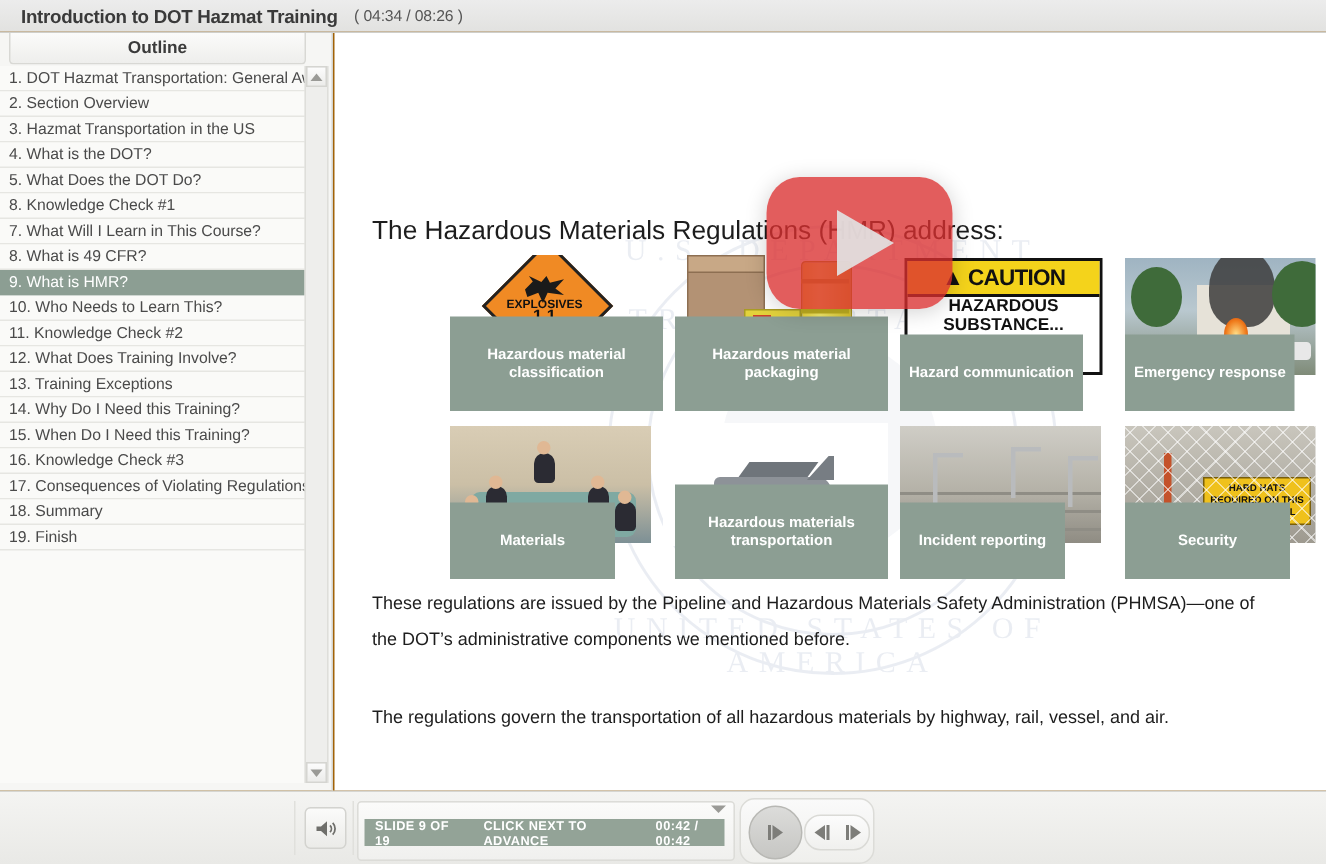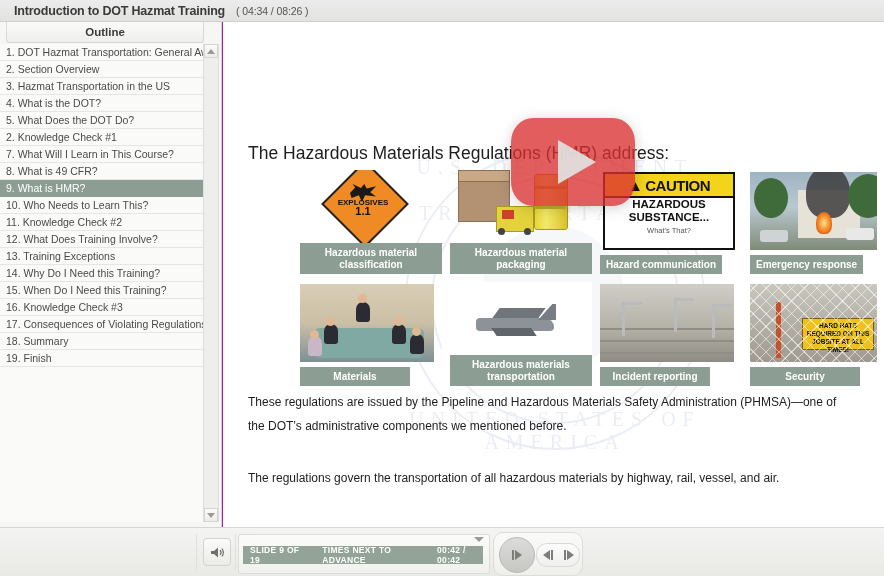--- a/index.html
+++ b/index.html
@@ -5,21 +5,21 @@
   html, body {
     margin: 0; padding: 0;
     width: 884px; height: 576px;
     overflow: hidden;
     background: #ffffff;
     font-family: "Liberation Sans", sans-serif;
   }
   #app {
     position: relative;
     width: 884px; height: 576px;
-    background: #a21caf;
+    background: #a16207;
     overflow: hidden;
   }
 
   
   .titlebar {
     position: absolute; left: 0; top: 0;
     width: 884px; height: 22px;
     background: linear-gradient(#ececec, #e2e2e0);
     border-bottom: 1px solid #cfcfcb;
     display: flex; align-items: center;
@@ -179,21 +179,21 @@
     width: 150px; height: 82px;
     overflow: hidden;
   }
   .cap {
     position: absolute; left: 8px; bottom: 0;
     min-width: 110px;
     background: #8c9e93;
     color: #ffffff;
     font-size: 10px; font-weight: bold;
     text-align: center;
-    padding: 4px 6px;
+    padding: 20px 6px;
     line-height: 11.5px;
     box-sizing: border-box;
   }
 
   
   .ill { position: absolute; left: 0; top: 0; width: 150px; height: 82px; }
 
   .diamond {
     position: absolute; left: 42px; top: 3px;
     width: 58px; height: 58px;
@@ -520,21 +520,21 @@
     <div class="sidebar-tab">
       <span class="sidebar-tab-label">Outline</span>
     </div>
 
     <div class="outline-scroll" id="outline-list">
         <div class="outline-item">1. DOT Hazmat Transportation: General Awarene</div>
         <div class="outline-item">2. Section Overview</div>
         <div class="outline-item">3. Hazmat Transportation in the US</div>
         <div class="outline-item">4. What is the DOT?</div>
         <div class="outline-item">5. What Does the DOT Do?</div>
-        <div class="outline-item">2. Knowledge Check #1</div>
+        <div class="outline-item">8. Knowledge Check #1</div>
         <div class="outline-item">7. What Will I Learn in This Course?</div>
         <div class="outline-item">8. What is 49 CFR?</div>
         <div class="outline-item active">9. What is HMR?</div>
         <div class="outline-item">10. Who Needs to Learn This?</div>
         <div class="outline-item">11. Knowledge Check #2</div>
         <div class="outline-item">12. What Does Training Involve?</div>
         <div class="outline-item">13. Training Exceptions</div>
         <div class="outline-item">14. Why Do I Need this Training?</div>
         <div class="outline-item">15. When Do I Need this Training?</div>
         <div class="outline-item">16. Knowledge Check #3</div>
@@ -721,21 +721,21 @@
         <path d="M1 5h3L8 1.5v10L4 8H1z" fill="#6f6f6b"></path>
         <path d="M10 4.2a3.3 3.3 0 010 4.6" stroke="#6f6f6b" stroke-width="1.2" fill="none"></path>
         <path d="M11.8 2.6a5.6 5.6 0 010 7.8" stroke="#6f6f6b" stroke-width="1.2" fill="none"></path>
       </svg>
     </div>
 
     <div class="seekbar-wrap">
       <div class="caret"></div>
       <div class="seekbar">
         <span class="sb-slide">SLIDE 9 OF 19</span>
-        <span class="sb-hint">TIMES NEXT TO ADVANCE</span>
+        <span class="sb-hint">CLICK NEXT TO ADVANCE</span>
         <span class="sb-time">00:42 / 00:42</span>
       </div>
     </div>
 
     <div class="ctrl-pod">
       <div class="big-play">
         <span class="glyph-grp">
           <span class="glyph-bar"></span>
             <span class="glyph-tri-r"></span>
         </span>

